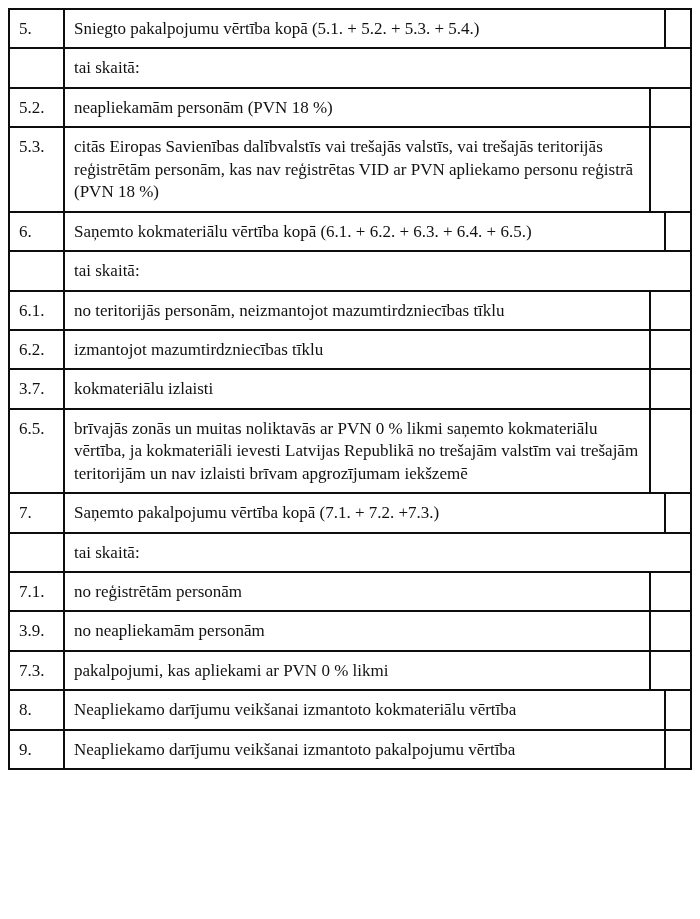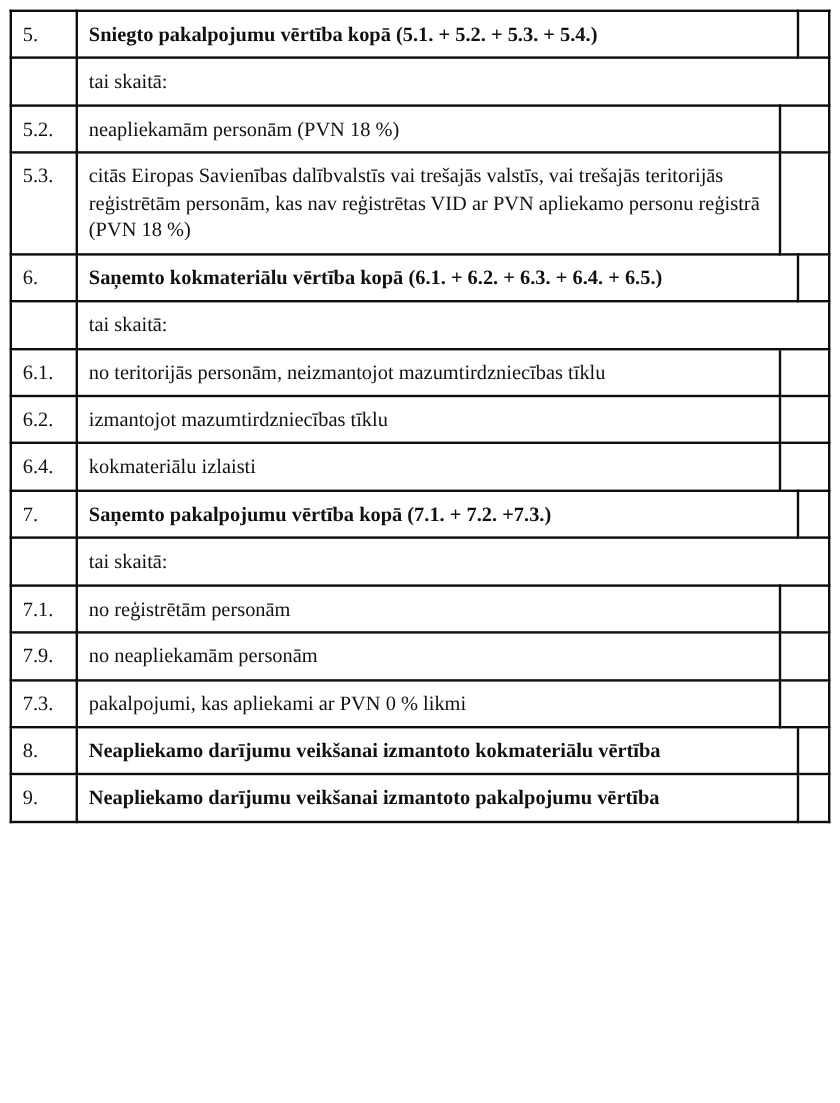--- a/index.html
+++ b/index.html
@@ -37,21 +37,21 @@
   }
   td.cell-desc {
     padding-left: 11px;
     padding-right: 10px;
   }
   td.cell-value {
     padding: 0;
   }
   tr.row-total td.cell-desc,
   tr.row-total td.cell-num {
-    font-weight: 700;
+    font-weight: 400;
   }
   tr.row-total td.cell-num {
     font-weight: 400; 
   }
 </style>
 </head>
 <body>
 
 <div class="page">
   <table class="form-table">
@@ -95,40 +95,45 @@
           <td class="cell-num">6.1.</td>
           <td class="cell-desc">no teritorijās personām, neizmantojot mazumtirdzniecības tīklu</td>
           <td class="cell-value" colspan="2"></td>
         </tr>
         <tr>
           <td class="cell-num">6.2.</td>
           <td class="cell-desc">izmantojot mazumtirdzniecības tīklu</td>
           <td class="cell-value" colspan="2"></td>
         </tr>
         <tr>
-          <td class="cell-num">6.4.</td>
+          <td class="cell-num">3.7.</td>
           <td class="cell-desc">kokmateriālu izlaisti</td>
+          <td class="cell-value" colspan="2"></td>
+        </tr>
+        <tr>
+          <td class="cell-num">6.5.</td>
+          <td class="cell-desc">brīvajās zonās un muitas noliktavās ar PVN 0 % likmi saņemto kokmateriālu vērtība, ja kokmateriāli ievesti Latvijas Republikā no trešajām valstīm vai trešajām teritorijām un nav izlaisti brīvam apgrozījumam iekšzemē</td>
           <td class="cell-value" colspan="2"></td>
         </tr>
         <tr class="row-total">
           <td class="cell-num">7.</td>
           <td class="cell-desc" colspan="2">Saņemto pakalpojumu vērtība kopā (7.1. + 7.2. +7.3.)</td>
           <td class="cell-value"></td>
         </tr>
         <tr>
           <td class="cell-num"></td>
           <td class="cell-desc" colspan="3">tai skaitā:</td>
         </tr>
         <tr>
           <td class="cell-num">7.1.</td>
           <td class="cell-desc">no reģistrētām personām</td>
           <td class="cell-value" colspan="2"></td>
         </tr>
         <tr>
-          <td class="cell-num">7.9.</td>
+          <td class="cell-num">3.9.</td>
           <td class="cell-desc">no neapliekamām personām</td>
           <td class="cell-value" colspan="2"></td>
         </tr>
         <tr>
           <td class="cell-num">7.3.</td>
           <td class="cell-desc">pakalpojumi, kas apliekami ar PVN 0 % likmi</td>
           <td class="cell-value" colspan="2"></td>
         </tr>
         <tr class="row-total">
           <td class="cell-num">8.</td>

